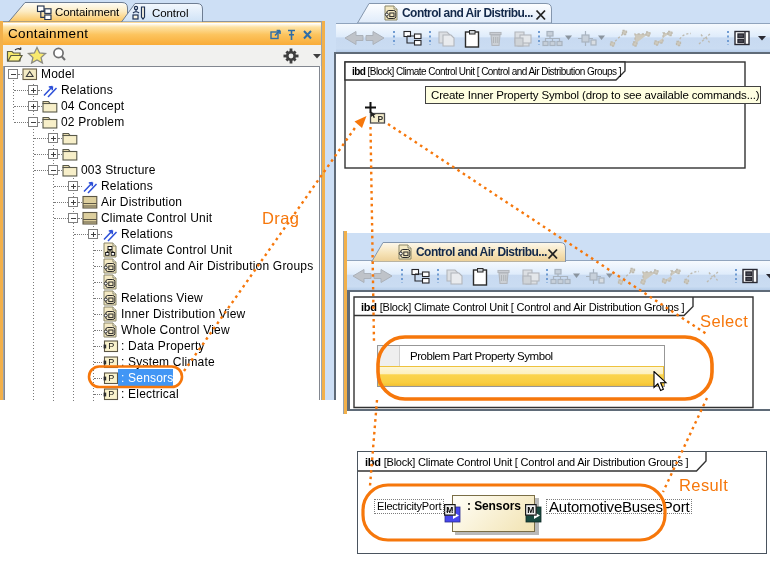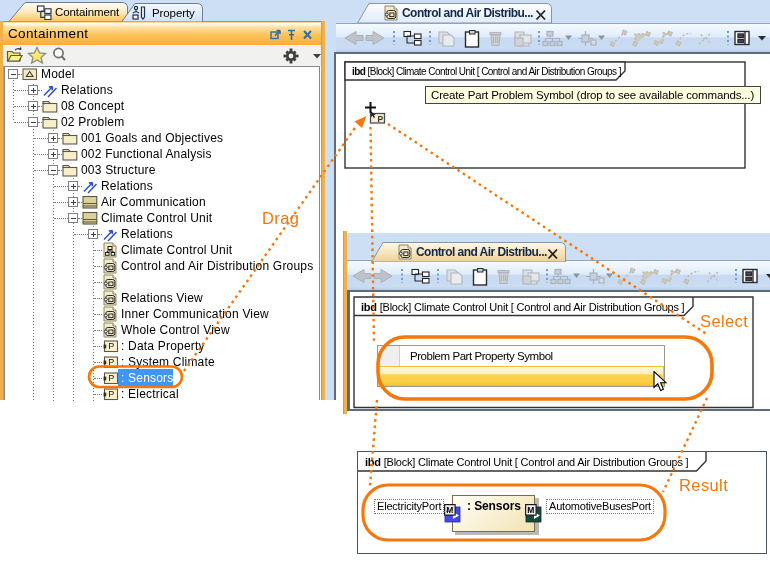--- a/index.html
+++ b/index.html
@@ -116,21 +116,21 @@
       </svg>
     </div>
 <div class="a" style="left:344px;top:61px">
       <svg width="402" height="108" viewBox="0 0 402 108">
 <rect x="1" y="1" width="400" height="106" fill="#fff" stroke="#333" stroke-width="1.4"></rect>
 <path d="M1,1 L281,1 L281,10 L272,19 L1,19 Z" fill="#fff" stroke="#333" stroke-width="1.4"></path>
 </svg>
     </div>
 <div class="a fhdr" style="left:352px;top:66px"><b>ibd</b> [Block] Climate Control Unit [ Control and Air Distribution Groups ]</div>
 <div class="a" style="left:425px;top:86px;width:336px;height:18px;background:#ffffe1;border:1px solid #424242"></div>
-<div class="a tt" style="left:431px;top:89px;font-size:11.5px;letter-spacing:-0.15px">Create Part Problem Symbol (drop to see available commands...)</div>
+<div class="a tt" style="left:431px;top:89px;font-size:11.5px;letter-spacing:-0.15px">Create Inner Property Symbol (drop to see available commands...)</div>
 <div class="a" style="left:363px;top:100px">
       <svg width="30" height="28" viewBox="0 0 30 28">
 <path d="M7.5 2 L7.5 13 M2 7.5 L13 7.5" stroke="#111" stroke-width="2" fill="none"></path>
 <rect x="7.5" y="13.5" width="14" height="9.5" fill="#f5eecd" stroke="#4c4c4c" stroke-width="1.3"></rect>
 <text x="14.5" y="22" font-size="8.5" font-weight="bold" fill="#333" font-family="Liberation Sans">P</text>
 <path d="M8 11.5 L8 17 L9.6 15.7 L10.7 18 L12 17.4 L10.9 15.1 L12.8 14.9 Z" fill="#222"></path>
 </svg>
     </div>
 <div class="a" style="left:347px;top:233px;width:423px;height:28px;background:#cddff5"></div>
 <div class="a" style="left:347px;top:259.5px;width:423px;height:1.5px;background:#90a4bd"></div>
@@ -276,21 +276,21 @@
     </div>
 <div class="a" style="left:525px;top:504px">
       <svg width="19" height="19" viewBox="0 0 19 19">
 <rect x="1" y="3" width="15" height="15" fill="#194a40" stroke="#0d2a24" stroke-width="0.8"></rect>
 <path d="M9 8 L15 11.5 L9 15 Z" fill="#fff"></path>
 <rect x="0.6" y="0.6" width="10.5" height="10.5" fill="#f0f0f0" stroke="#1a1a1a" stroke-width="1.2"></rect>
 <text x="5.8" y="9.2" font-size="8.5" font-weight="bold" fill="#000" text-anchor="middle" font-family="Liberation Sans">M</text>
 </svg>
     </div>
 <div class="a tt" style="left:374px;top:499px;font-size:11px;border:1px dotted #7c7c7c;padding:0 2px;line-height:13px;letter-spacing:-0.2px">ElectricityPort</div>
-<div class="a tt" style="left:546px;top:499px;font-size:11px;border:1px dotted #7c7c7c;padding:0 2px;line-height:13px;letter-spacing:-0.2px">AutomotiveBusesPort</div>
+<div class="a tt" style="left:546px;top:499px;font-size:15px;border:1px dotted #7c7c7c;padding:0 2px;line-height:13px;letter-spacing:-0.2px">AutomotiveBusesPort</div>
 <div class="a" style="left:444px;top:511px;width:9px;border-top:1px dotted #7c7c7c"></div>
 <div class="a" style="left:0;top:21px;width:325px;height:379px;background:#fff"></div>
 <div class="a" style="left:0;top:21px;width:3px;height:379px;background:#f2b04a"></div>
 <div class="a" style="left:3px;top:21px;width:1px;height:379px;background:#9aa4ae"></div>
 <div class="a" style="left:322px;top:21px;width:3px;height:379px;background:#f2b04a"></div>
 <div class="a" style="left:321px;top:21px;width:1px;height:379px;background:#9aa4ae"></div>
 <div class="a" style="left:3px;top:21px;width:318px;height:24px;border-top:1px solid #8a93a0;background:linear-gradient(#fbc45c,#ffffff 6%,#fde2a4 22%,#fcc45e 55%,#f9ac38)"></div>
 <div class="a tt" style="left:8px;top:26px;font-size:13.5px;letter-spacing:0.35px">Containment</div>
 <div class="a" style="left:270px;top:29px">
       <svg width="46" height="12" viewBox="0 0 46 12">
@@ -371,21 +371,21 @@
 <div class="exp plus" style="left:28px;top:101px">
       <span class="h"></span>
       <span class="v"></span>
     </div>
 <div class="a" style="left:42px;top:98px">
       <svg width="16" height="16" viewBox="0 0 16 16">
         <path d="M1,5.5 L1,3.5 L6.5,3.5 L8,5.5 Z" fill="#efe3b5" stroke="#59594a" stroke-width="1.1"></path>
         <rect x="1" y="5.5" width="13.8" height="8.5" fill="#f7efc9" stroke="#59594a" stroke-width="1.1"></rect>
       </svg>
     </div>
-<div class="a tt" style="left:61px;top:99px;letter-spacing:0.2px">08 Concept</div>
+<div class="a tt" style="left:61px;top:99px;letter-spacing:0.2px">04 Concept</div>
 <div class="a" style="left:38px;top:122px;width:4px;height:1px;border-top:1px dotted #7a7a7a"></div>
 <div class="a" style="left:14px;top:122px;width:14px;height:1px;border-top:1px dotted #7a7a7a"></div>
 <div class="exp" style="left:28px;top:117px">
       <span class="h"></span>
     </div>
 <div class="a" style="left:42px;top:114px">
       <svg width="16" height="16" viewBox="0 0 16 16">
         <path d="M1,5.5 L1,3.5 L6.5,3.5 L8,5.5 Z" fill="#efe3b5" stroke="#59594a" stroke-width="1.1"></path>
         <rect x="1" y="5.5" width="13.8" height="8.5" fill="#f7efc9" stroke="#59594a" stroke-width="1.1"></rect>
       </svg>
@@ -396,34 +396,32 @@
 <div class="exp plus" style="left:48px;top:133px">
       <span class="h"></span>
       <span class="v"></span>
     </div>
 <div class="a" style="left:62px;top:130px">
       <svg width="16" height="16" viewBox="0 0 16 16">
         <path d="M1,5.5 L1,3.5 L6.5,3.5 L8,5.5 Z" fill="#efe3b5" stroke="#59594a" stroke-width="1.1"></path>
         <rect x="1" y="5.5" width="13.8" height="8.5" fill="#f7efc9" stroke="#59594a" stroke-width="1.1"></rect>
       </svg>
     </div>
-<div class="a tt" style="left:81px;top:131px;letter-spacing:0.2px">001 Goals and Objectives</div>
 <div class="a" style="left:58px;top:154px;width:4px;height:1px;border-top:1px dotted #7a7a7a"></div>
 <div class="a" style="left:34px;top:154px;width:14px;height:1px;border-top:1px dotted #7a7a7a"></div>
 <div class="exp plus" style="left:48px;top:149px">
       <span class="h"></span>
       <span class="v"></span>
     </div>
 <div class="a" style="left:62px;top:146px">
       <svg width="16" height="16" viewBox="0 0 16 16">
         <path d="M1,5.5 L1,3.5 L6.5,3.5 L8,5.5 Z" fill="#efe3b5" stroke="#59594a" stroke-width="1.1"></path>
         <rect x="1" y="5.5" width="13.8" height="8.5" fill="#f7efc9" stroke="#59594a" stroke-width="1.1"></rect>
       </svg>
     </div>
-<div class="a tt" style="left:81px;top:147px;letter-spacing:0.2px">002 Functional Analysis</div>
 <div class="a" style="left:58px;top:170px;width:4px;height:1px;border-top:1px dotted #7a7a7a"></div>
 <div class="a" style="left:34px;top:170px;width:14px;height:1px;border-top:1px dotted #7a7a7a"></div>
 <div class="exp" style="left:48px;top:165px">
       <span class="h"></span>
     </div>
 <div class="a" style="left:62px;top:162px">
       <svg width="16" height="16" viewBox="0 0 16 16">
         <path d="M1,5.5 L1,3.5 L6.5,3.5 L8,5.5 Z" fill="#efe3b5" stroke="#59594a" stroke-width="1.1"></path>
         <rect x="1" y="5.5" width="13.8" height="8.5" fill="#f7efc9" stroke="#59594a" stroke-width="1.1"></rect>
       </svg>
@@ -449,21 +447,21 @@
 <div class="exp plus" style="left:68px;top:197px">
       <span class="h"></span>
       <span class="v"></span>
     </div>
 <div class="a" style="left:82px;top:194px">
       <svg width="16" height="16" viewBox="0 0 16 16">
         <rect x="1" y="2.5" width="13.8" height="11.5" fill="#ddcf9e" stroke="#5c5644" stroke-width="1.1"></rect>
         <path d="M1,9.5 L14.8,9.5 M1,12 L14.8,12" stroke="#5c5644" stroke-width="1.1"></path>
       </svg>
     </div>
-<div class="a tt" style="left:101px;top:195px;letter-spacing:0.2px">Air Communication</div>
+<div class="a tt" style="left:101px;top:195px;letter-spacing:0.2px">Air Distribution</div>
 <div class="a" style="left:78px;top:218px;width:4px;height:1px;border-top:1px dotted #7a7a7a"></div>
 <div class="a" style="left:54px;top:218px;width:14px;height:1px;border-top:1px dotted #7a7a7a"></div>
 <div class="exp" style="left:68px;top:213px">
       <span class="h"></span>
     </div>
 <div class="a" style="left:82px;top:210px">
       <svg width="16" height="16" viewBox="0 0 16 16">
         <rect x="1" y="2.5" width="13.8" height="11.5" fill="#ddcf9e" stroke="#5c5644" stroke-width="1.1"></rect>
         <path d="M1,9.5 L14.8,9.5 M1,12 L14.8,12" stroke="#5c5644" stroke-width="1.1"></path>
       </svg>
@@ -533,21 +531,21 @@
 <div class="a" style="left:94px;top:314px;width:8px;height:1px;background:transparent;border-top:1px dotted #7a7a7a"></div>
 <div class="a" style="left:102px;top:306px;width:16px;height:16px;transform:scale(1.0);transform-origin:0 0">
       <svg width="16" height="16" viewBox="0 0 16 16">
         <path d="M2,1 L11,1 L14,4 L14,15 L2,15 Z" fill="#f4e9c3" stroke="#8a8668" stroke-width="1"></path>
         <path d="M11,1 L11,4 L14,4" fill="#fffef5" stroke="#8a8668" stroke-width="1"></path>
         <rect x="3.8" y="5.5" width="9" height="8" rx="2" fill="none" stroke="#2a2a2a" stroke-width="1"></rect>
         <rect x="6.8" y="8" width="4.2" height="3.6" fill="none" stroke="#2a2a2a" stroke-width="1"></rect>
         <circle cx="3.8" cy="9.5" r="1.5" fill="#fff" stroke="#2a2a2a" stroke-width="1"></circle>
       </svg>
     </div>
-<div class="a tt" style="left:121px;top:307px;letter-spacing:0.2px">Inner Communication View</div>
+<div class="a tt" style="left:121px;top:307px;letter-spacing:0.2px">Inner Distribution View</div>
 <div class="a" style="left:94px;top:330px;width:8px;height:1px;background:transparent;border-top:1px dotted #7a7a7a"></div>
 <div class="a" style="left:102px;top:322px;width:16px;height:16px;transform:scale(1.0);transform-origin:0 0">
       <svg width="16" height="16" viewBox="0 0 16 16">
         <path d="M2,1 L11,1 L14,4 L14,15 L2,15 Z" fill="#f4e9c3" stroke="#8a8668" stroke-width="1"></path>
         <path d="M11,1 L11,4 L14,4" fill="#fffef5" stroke="#8a8668" stroke-width="1"></path>
         <rect x="3.8" y="5.5" width="9" height="8" rx="2" fill="none" stroke="#2a2a2a" stroke-width="1"></rect>
         <rect x="6.8" y="8" width="4.2" height="3.6" fill="none" stroke="#2a2a2a" stroke-width="1"></rect>
         <circle cx="3.8" cy="9.5" r="1.5" fill="#fff" stroke="#2a2a2a" stroke-width="1"></circle>
       </svg>
     </div>
@@ -626,21 +624,21 @@
 <div class="a" style="left:131px;top:5px">
       <svg width="17" height="16" viewBox="0 0 17 16">
 <g stroke="#1c2f52" fill="none" stroke-width="1.2">
 <circle cx="5" cy="3" r="1.6"></circle>
           <path d="M2 8 Q5 5.5 8 8 M5 4.5 L5 6.5"></path>
 <rect x="2" y="10" width="5" height="4" fill="#fdf8e4"></rect>
 <path d="M10.5,2 L13.5,2 L13.5,12 L12,14 L10.5,12 Z" fill="#fdf8e4"></path>
         </g>
 </svg>
     </div>
-<div class="a tt" style="left:152px;top:6.5px;font-size:11.5px">Property</div>
+<div class="a tt" style="left:152px;top:6.5px;font-size:11.5px">Control</div>
 <div class="a" style="left:0;top:0;width:770px;height:564px;pointer-events:none">
       <svg width="770" height="564" viewBox="0 0 770 564">
 <g fill="none" stroke="#f6770b" stroke-width="2.4" stroke-dasharray="2.6 3.8">
 <path d="M184,371 L357,125"></path>
 <path d="M370.5,127 L374,342"></path>
 <path d="M388,124 L708,335"></path>
 <path d="M377,400 L370,486"></path>
 <path d="M707,398 L663,492"></path>
 </g>
 <polygon points="366.5,116 362,128 354.5,121.5" fill="#f6770b"></polygon>

